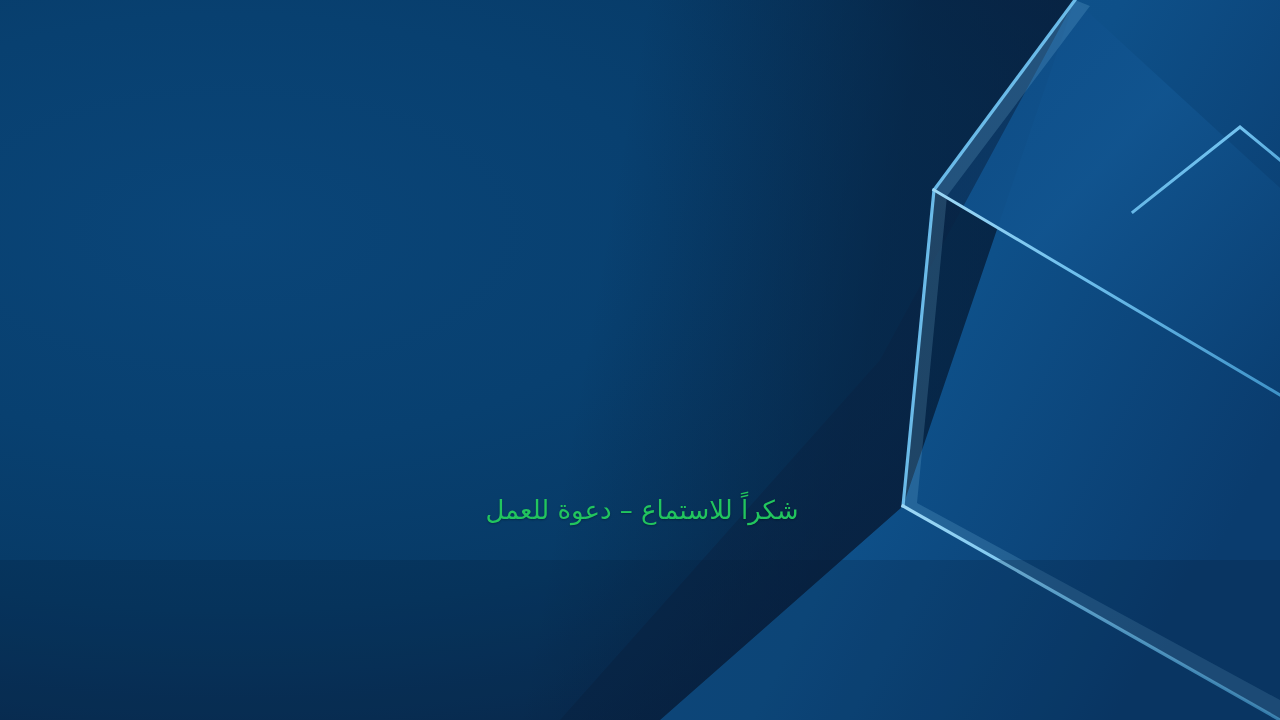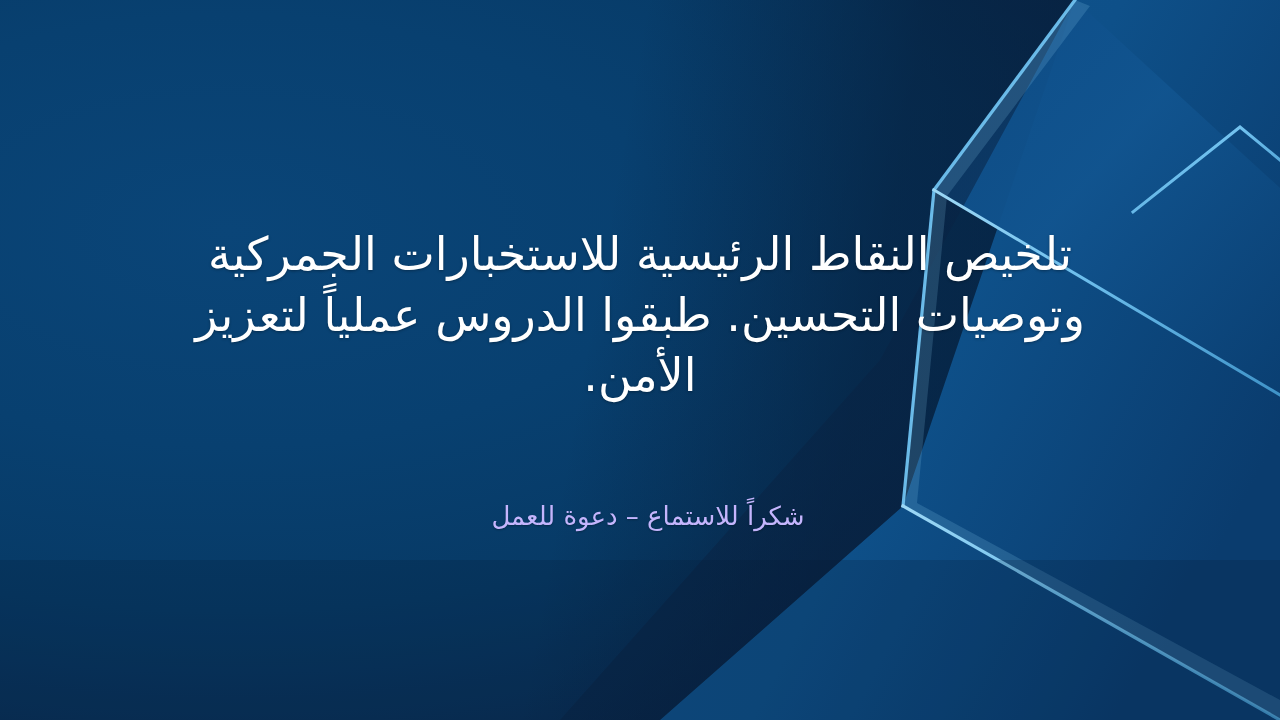--- a/index.html
+++ b/index.html
@@ -61,25 +61,25 @@
     font-weight: 400;
     line-height: 1.32;
     letter-spacing: 0px;
     text-shadow: 0 1px 3px rgba(0,0,0,0.30);
   }
   .slide-subtitle {
     position: absolute;
     left: 150px;
     top: 492px;
     width: 980px;
-    margin: 8px;
+    margin: 2px;
     text-align: center;
     direction: rtl;
     unicode-bidi: isolate;
-    color: #c4b5fd;
+    color: #22c55e;
     font-size: 26px;
     font-weight: 400;
     line-height: 1.3;
     text-shadow: 0 1px 2px rgba(0,0,0,0.28);
   }
 </style>
 </head>
 <body>
 
 <div id="slide">
@@ -144,17 +144,16 @@
     <g>
       <path d="M 1075 0 L 934 190 L 903 506 L 1280 720 L 1280 700 L 917 503 L 947 196 L 1090 6 Z" fill="#8fd0f2" opacity="0.18"></path>
     </g>
 
     <g>
       <path d="M 0 560 L 1280 560 L 1280 720 L 0 720 Z" fill="#061a33" opacity="0.20"></path>
     </g>
   </svg>
 
   <div class="text-wrap">
-    <h1 class="slide-title">تلخيص النقاط الرئيسية للاستخبارات الجمركية وتوصيات التحسين. طبقوا الدروس عملياً لتعزيز الأمن.</h1>
     <p class="slide-subtitle">شكراً للاستماع – دعوة للعمل</p>
   </div>
 
 </div>
 
 </body></html>

